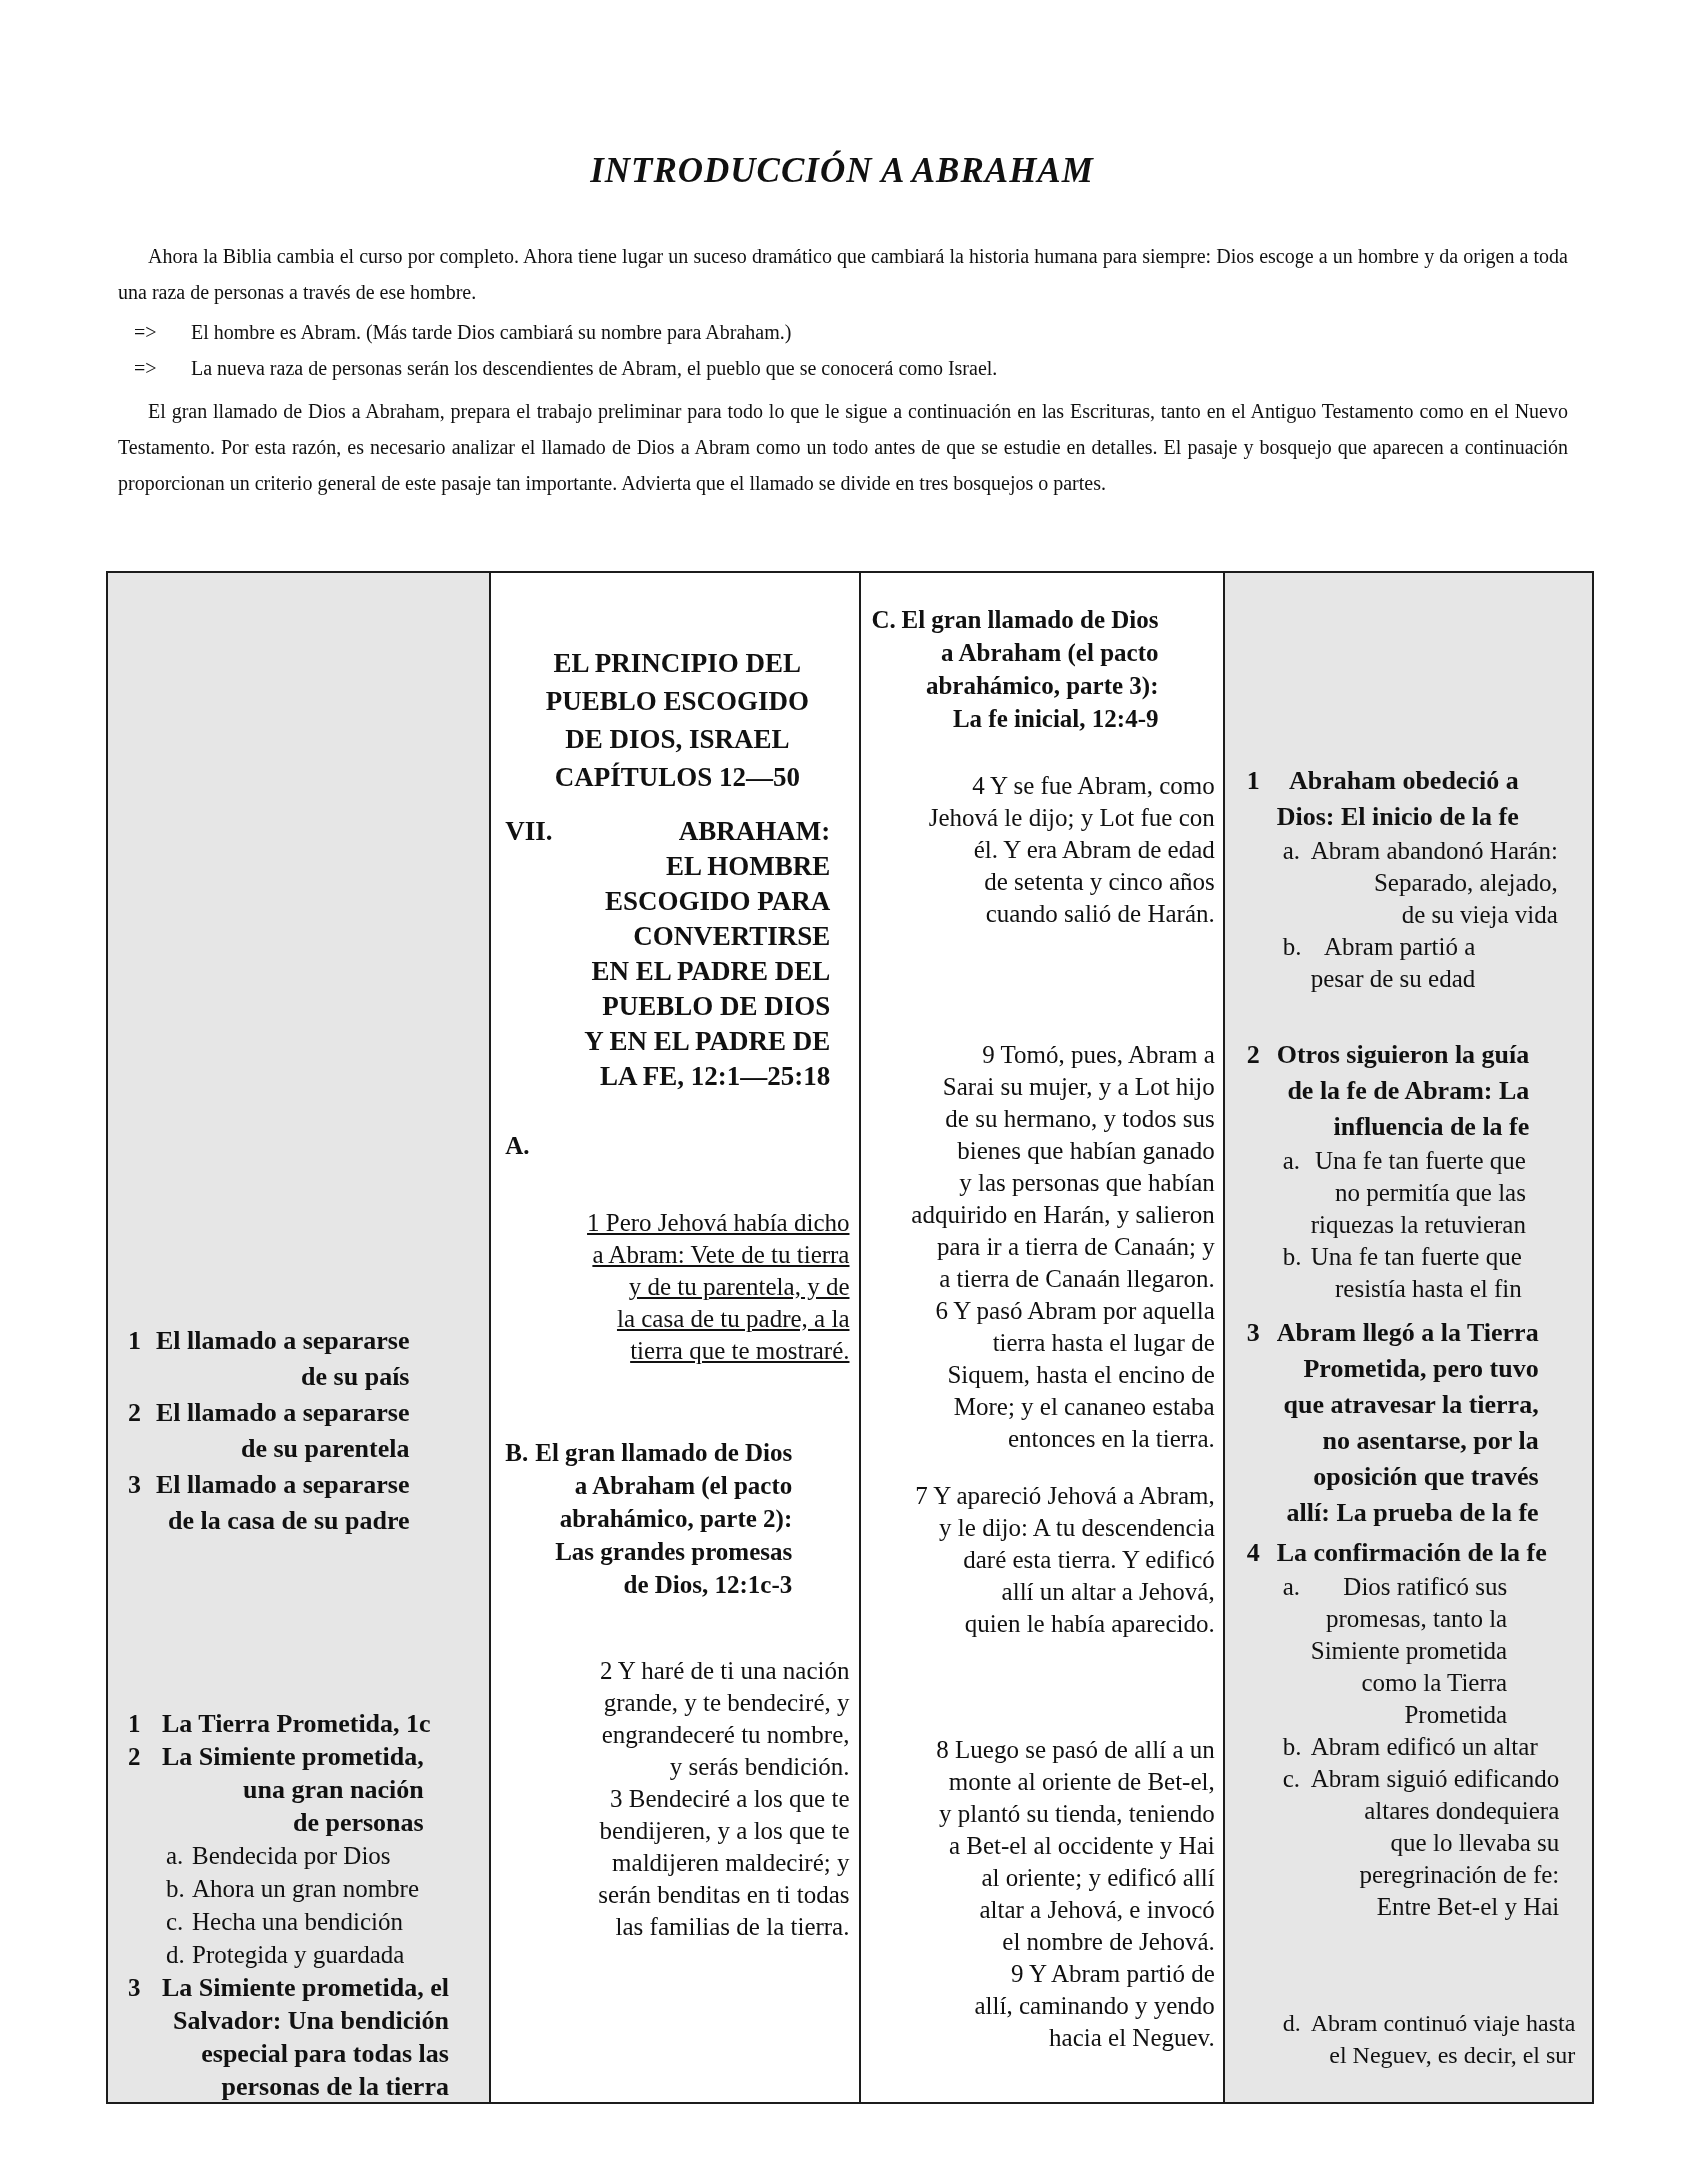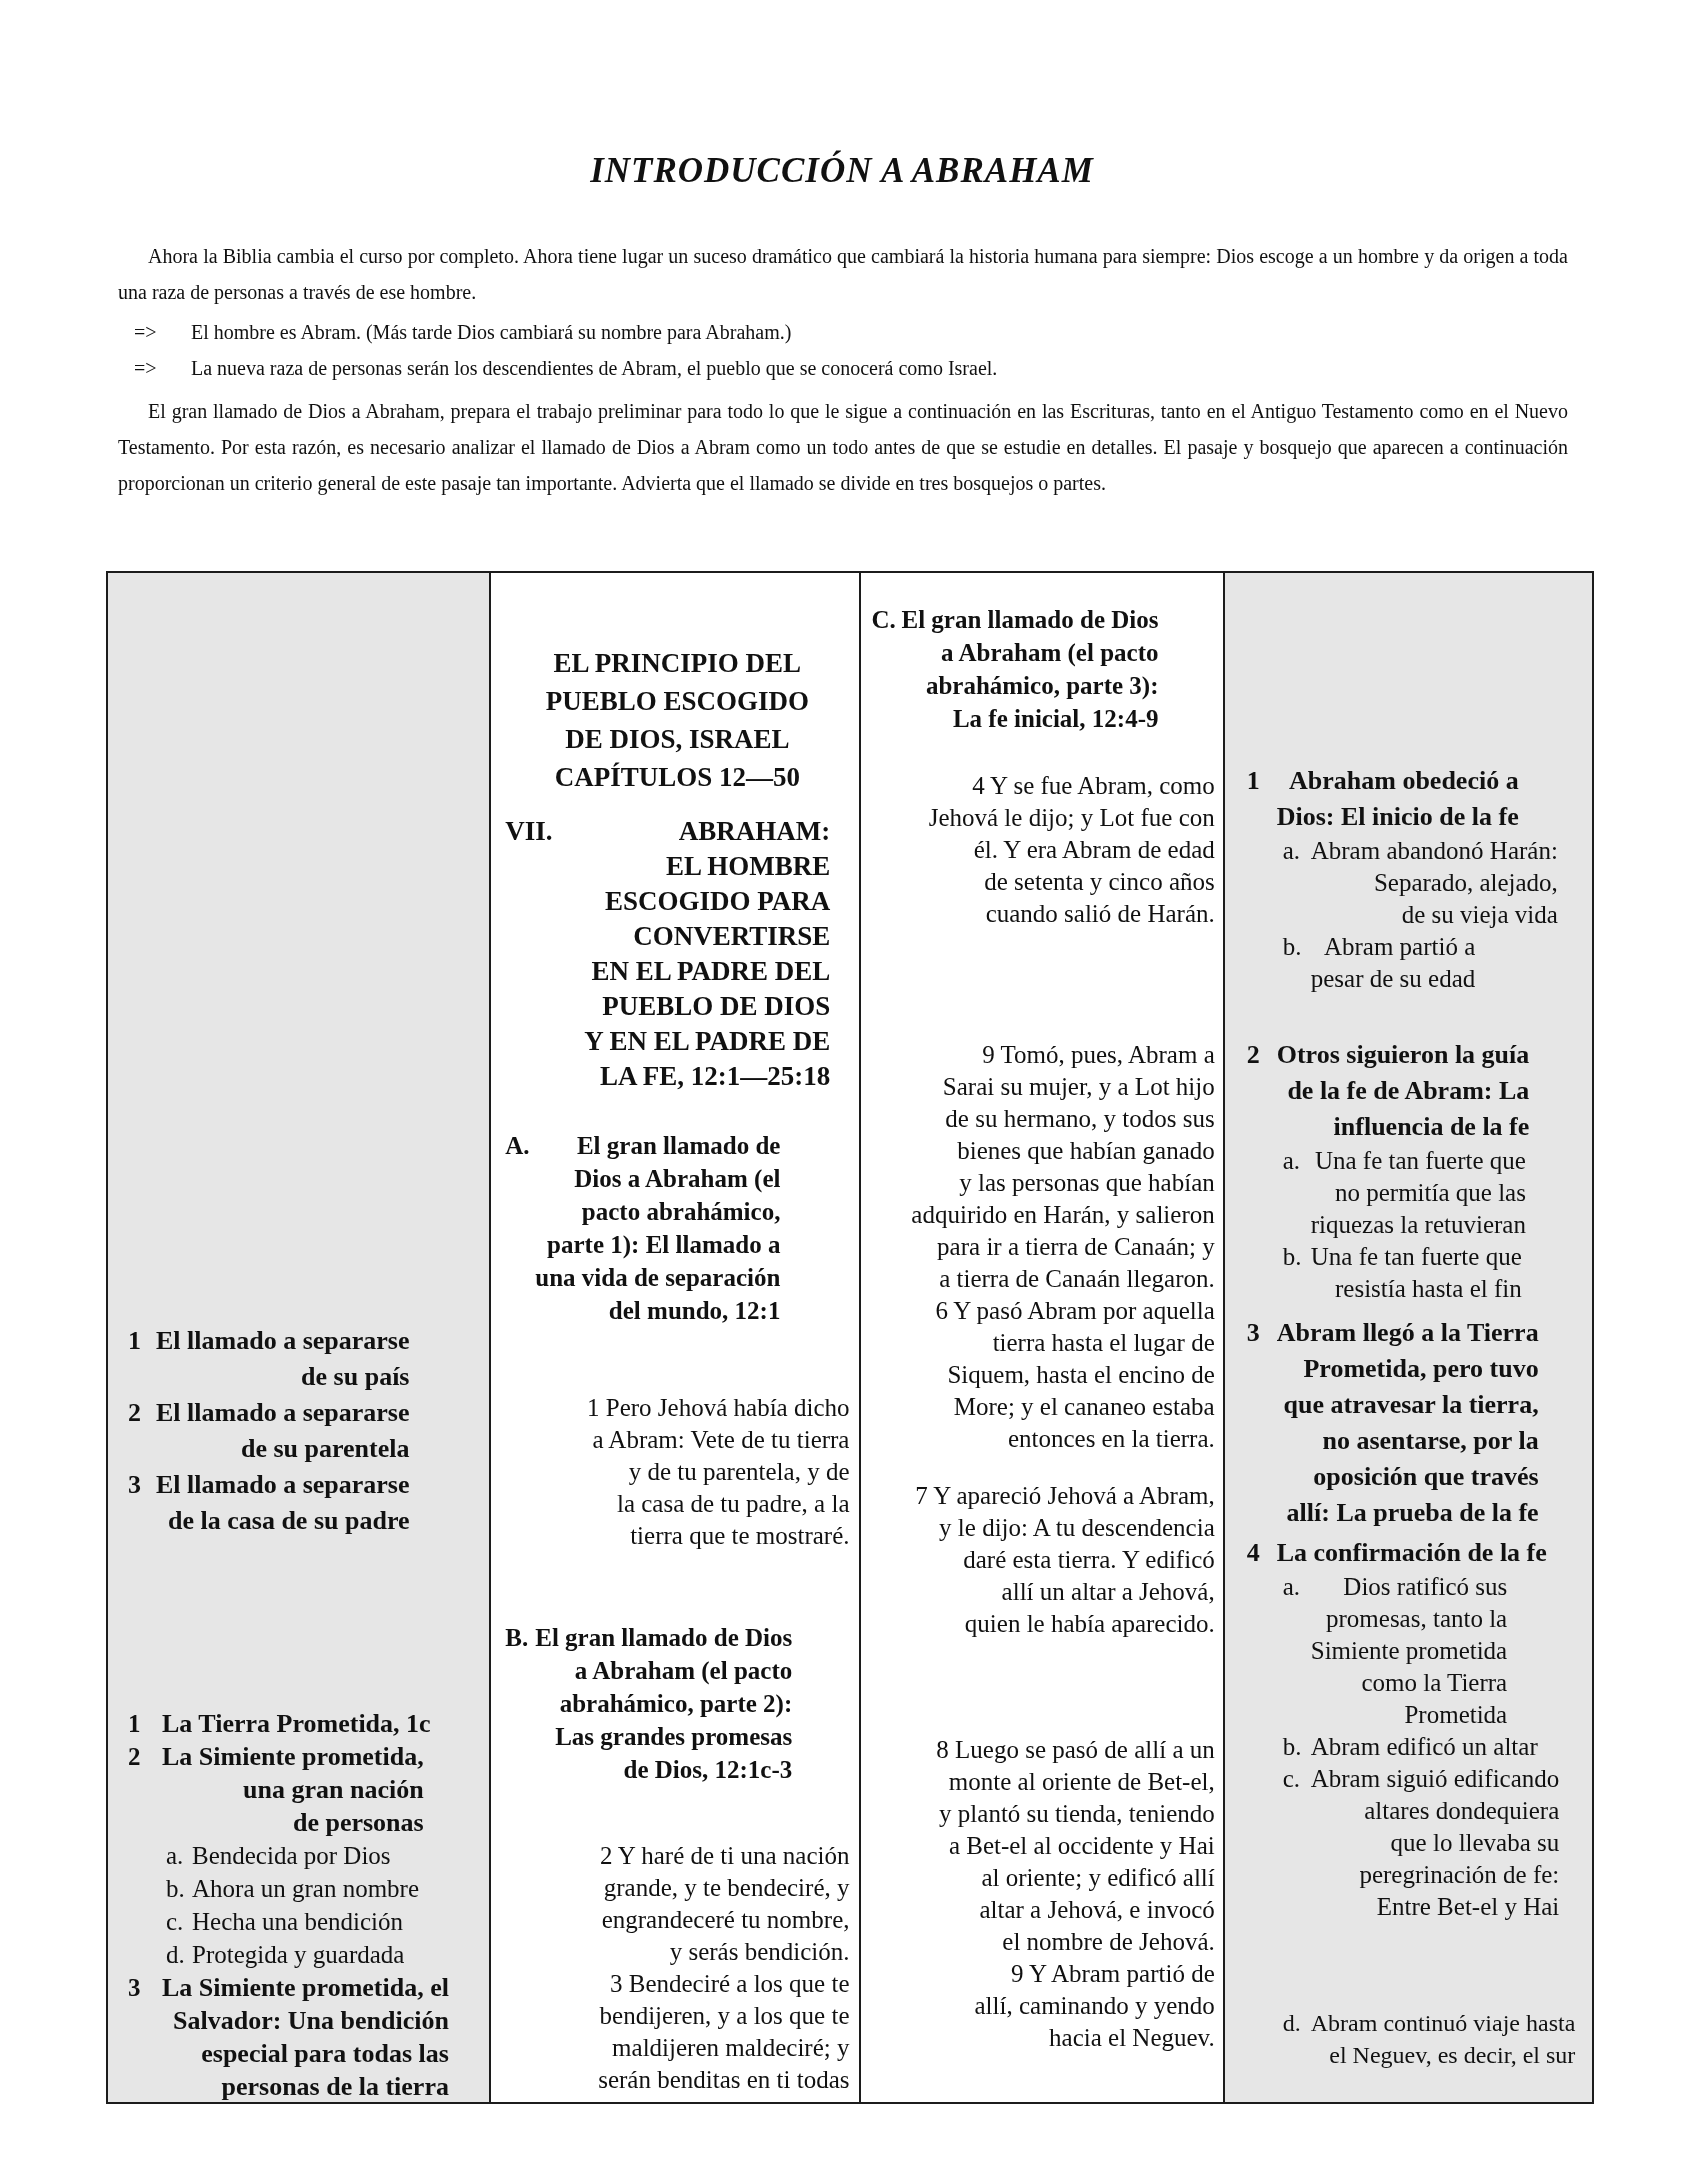--- a/index.html
+++ b/index.html
@@ -44,21 +44,21 @@
   
   .c2-header{margin-top:63px;text-align:center;font-weight:bold;
     font-size:27px;line-height:38px;}
   .c2-roman{margin-top:18px;display:flex;font-weight:bold;
     font-size:27px;line-height:35px;gap:16px;}
   .c2-roman .rlabel{flex:0 0 63px;}
   .section{display:flex;font-weight:bold;font-size:25px;line-height:33px;}
   .section .slabel{flex:0 0 30px;}
   .verse{font-size:25px;line-height:32px;}
   .c2-secA{margin-top:35px;}
-  .c2-v1{margin-top:65px;}
+  .c2-v1{margin-top:45px;text-decoration:underline;}
   .c2-secB{margin-top:69px;}
   .c2-v2{margin-top:54px;}
 
   
   .c3-secC{margin-top:30px;}
   .c3-v4{margin-top:35px;}
   .c3-v5{margin-top:109px;}
   .c3-v7{margin-top:25px;}
   .c3-v8{margin-top:94px;}
 
@@ -164,26 +164,20 @@
 EL HOMBRE
 ESCOGIDO PARA
 CONVERTIRSE
 EN EL PADRE DEL
 PUEBLO DE DIOS
 Y EN EL PADRE DE
 LA FE, 12:1—25:18</span>
       </div>
       <div class="section c2-secA">
         <span class="slabel">A.</span>
-        <span class="pre">El gran llamado de
-Dios a Abraham (el
-pacto abrahámico,
-parte 1): El llamado a
-una vida de separación
-del mundo, 12:1</span>
       </div>
       <div class="verse pre c2-v1">1 Pero Jehová había dicho
 a Abram: Vete de tu tierra
 y de tu parentela, y de
 la casa de tu padre, a la
 tierra que te mostraré.</div>
       <div class="section c2-secB">
         <span class="slabel">B.</span>
         <span class="pre">El gran llamado de Dios
 a Abraham (el pacto

